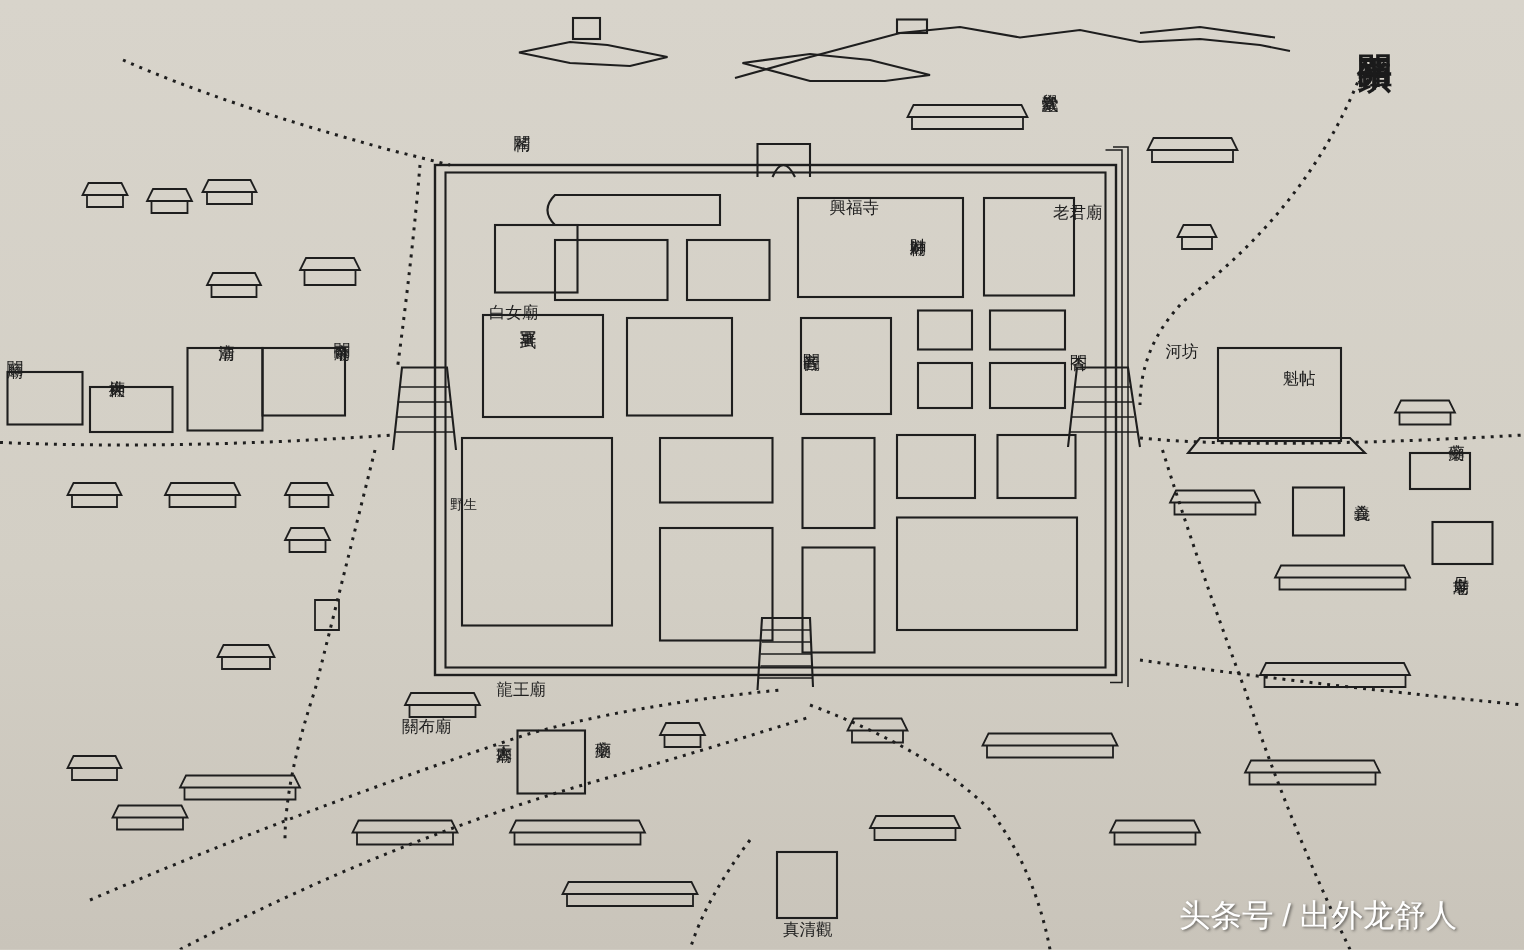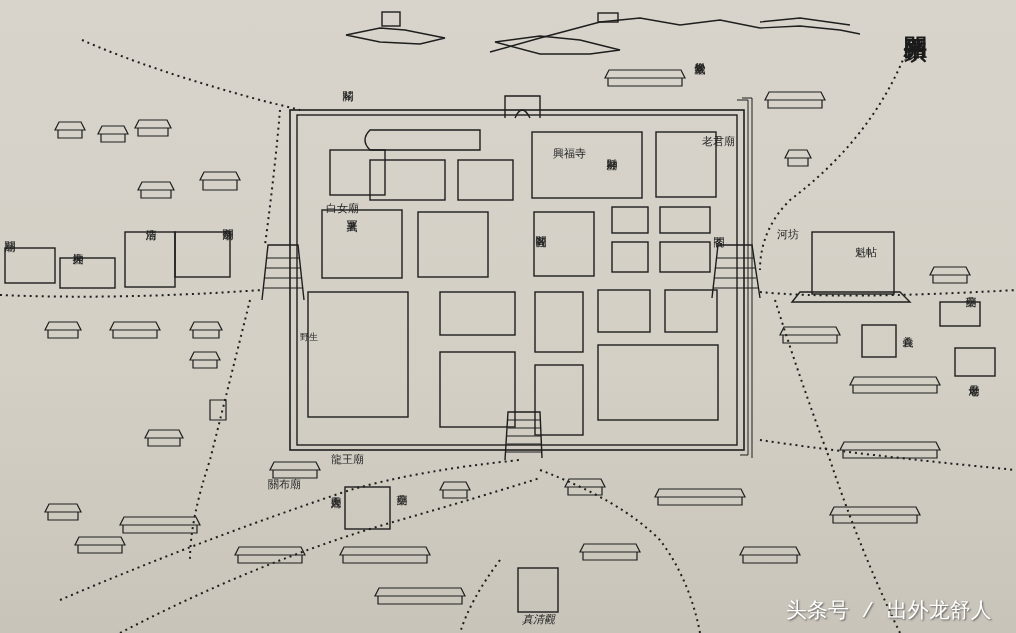--- a/index.html
+++ b/index.html
@@ -1,21 +1,21 @@
 <!DOCTYPE html>
 <html><head>
 <meta charset="utf-8">
 <style>
   html,body{margin:0;padding:0;}
   body{width:1016px;height:633px;overflow:hidden;background:#d6d2c9;font-family:"DejaVu Serif",serif;}
   #map{position:absolute;left:0;top:0;width:1016px;height:633px;background:linear-gradient(180deg,#d8d4cb 0%,#d3cfc5 60%,#c9c4ba 100%);}
   .lbl{position:absolute;color:#1e1e1e;font-size:11px;line-height:11px;writing-mode:vertical-rl;letter-spacing:0;font-family:"DejaVu Serif",serif;}
   .lbl.h{writing-mode:horizontal-tb;}
   .title{position:absolute;left:905px;top:18px;writing-mode:vertical-rl;font-size:23px;line-height:23px;color:#1b1b1b;font-weight:bold;letter-spacing:2px;}
-  .watermark{position:absolute;left:786px;top:596px;font-family:Liberation Mono, monospace;font-size:21px;color:#ffffff;text-shadow:1px 1px 2px rgba(0,0,0,0.55);}
+  .watermark{position:absolute;left:786px;top:596px;font-family:Liberation Sans, sans-serif;font-size:21px;color:#ffffff;text-shadow:1px 1px 2px rgba(0,0,0,0.55);}
   svg{position:absolute;left:0;top:0;}
 </style>
 </head>
 <body>
 
 <div id="map">
   <svg width="1016" height="633" viewBox="0 0 1016 633">
     <g fill="none" stroke="#1e1e1e" stroke-width="1.4">
 
       <path d="M346 35 L380 28 L405 30 L445 38 L420 44 L380 42 Z"></path>
@@ -133,36 +133,36 @@
       <path d="M440 490 h30 l-4 -8 h-22 z M443 490 v8 h24 v-8"></path>
       <path d="M210 400 h16 v20 h-16 z"></path>
     </g>
   </svg>
 
   <span class="title">開平鎮</span>
 
   <span class="lbl" style="left:694px;top:54px;">武毅學堂</span>
   <span class="lbl" style="left:342px;top:82px;">精閣</span>
   <span class="lbl h" style="left:326px;top:158px;margin-top:45px;">白女廟</span>
-  <span class="lbl h" style="left:553px;top:148px;">興福寺</span>
+  <span class="lbl h" style="left:553px;top:133px;">興福寺</span>
   <span class="lbl" style="left:606px;top:150px;">財神廟</span>
   <span class="lbl h" style="left:678px;top:136px;margin-left:24px;">老君廟</span>
   <span class="lbl" style="left:346px;top:212px;">武軍署</span>
   <span class="lbl" style="left:535px;top:227px;">觀音閣</span>
   <span class="lbl" style="left:713px;top:228px;">杏閣</span>
   <span class="lbl h" style="left:777px;top:229px;">河坊</span>
   <span class="lbl h" style="left:855px;top:247px;">魁帖</span>
   <span class="lbl" style="left:965px;top:287px;">藥廟</span>
   <span class="lbl" style="left:902px;top:328px;">義倉</span>
   <span class="lbl" style="left:968px;top:376px;">老母廟</span>
   <span class="lbl" style="left:4px;top:232px;">關廟</span>
   <span class="lbl" style="left:72px;top:244px;">火神廟</span>
   <span class="lbl" style="left:145px;top:220px;">清廟</span>
   <span class="lbl" style="left:222px;top:220px;">關帝廟</span>
   <span class="lbl h" style="left:331px;top:408px;margin-top:46px;">龍王廟</span>
   <span class="lbl h" style="left:268px;top:479px;">關布廟</span>
   <span class="lbl" style="left:330px;top:488px;">天齊廟</span>
   <span class="lbl" style="left:396px;top:485px;">藥廟</span>
-  <span class="lbl h" style="left:522px;top:614px;font-style:italic;">真清觀</span>
+  <span class="lbl h" style="left:522px;top:614px;">真清觀</span>
   <span class="lbl h" style="left:300px;top:304px;font-size:9px;margin-top:28px;">野生</span>
 
   <span class="watermark">头条号 / 出外龙舒人</span>
 </div>
 
 </body></html>

